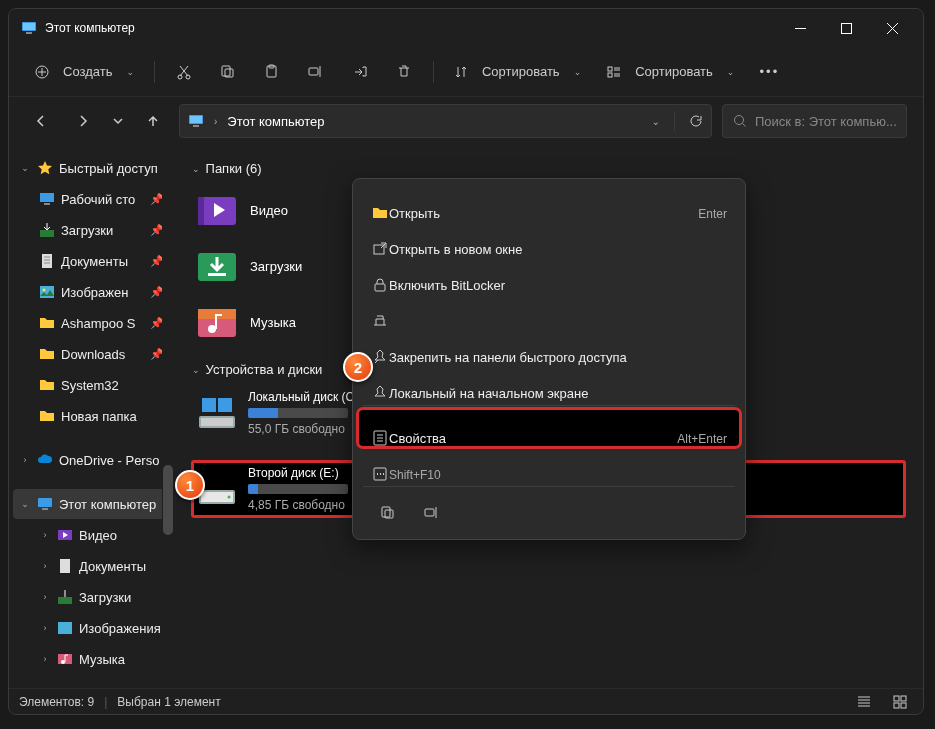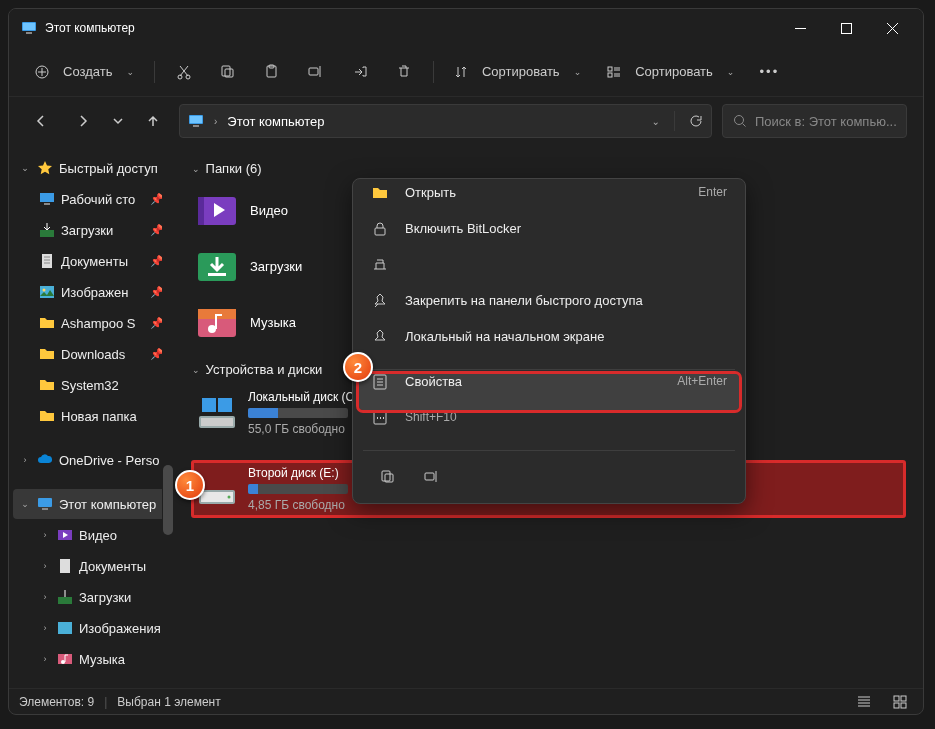--- a/index.html
+++ b/index.html
@@ -33,31 +33,31 @@
 .folders{display:flex;flex-direction:column;gap:4px}
 .fitem{display:flex;align-items:center;gap:12px;height:52px;padding:4px}
 .fitem .ficon{width:42px;height:42px;border-radius:4px}
 .fitem .flabel{font-size:13px}
 .drives{display:flex;flex-direction:column;gap:20px;margin-top:4px}
 .drive{display:flex;align-items:center;gap:10px;padding:4px;height:56px;border-radius:2px}
 .drive .dicon{width:42px;height:42px}
 .drive .dinfo{display:flex;flex-direction:column;gap:4px;font-size:12px}
 .drive .bar{width:100px;height:10px;background:#4a4a4a;border-radius:2px;overflow:hidden}
 .drive .fill{height:100%;background:#3b82d6}
-.drive.sel{background:#7f1d1d}
+.drive.sel{background:#000000}
 .drive.hl{outline:3px solid #d82b2b;outline-offset:-2px}
 .statusbar{height:26px;border-top:1px solid #2a2a2a;display:flex;align-items:center;padding:0 10px;font-size:12px;color:#ccc;gap:10px}
 .statusbar .sp{flex:1}
 .view-b{width:26px;height:20px;display:flex;align-items:center;justify-content:center;color:#ccc}
 .ctxmenu{position:absolute;left:352px;top:178px;width:394px;background:#2b2b2b;border:1px solid #444;border-radius:8px;padding:6px;z-index:10;box-shadow:0 8px 24px rgba(0,0,0,.5)}
-.mi{height:36px;display:flex;align-items:flex-start;gap:16px;padding:0 12px;border-radius:4px;font-size:13px;color:#eee}
+.mi{height:36px;display:flex;align-items:flex-end;gap:0;padding:0 12px;border-radius:4px;font-size:13px;color:#eee}
 .mi .mico{width:18px;display:flex;justify-content:center;color:#ccc}
 .mi .mlab{flex:1}
 .mi .short{color:#aaa;font-size:12px}
-.mi.hl{outline:3px solid #d82b2b;outline-offset:0;background:#404040}
+.mi.hl{outline:3px solid #d82b2b;outline-offset:0;background:#000000}
 .msep{height:1px;background:#3e3e3e;margin:4px 4px}
 .mrow{display:flex;gap:8px;padding:6px 10px}
 .mrow .mrb{width:36px;height:30px;display:flex;align-items:center;justify-content:center;color:#ccc;border-radius:4px}
 .badge{position:absolute;width:30px;height:30px;border-radius:50%;background:radial-gradient(circle at 35% 30%,#ff8a3a,#e23b0e);border:2px solid #fff;display:flex;align-items:center;justify-content:center;font-weight:bold;font-size:15px;color:#fff;z-index:20;box-shadow:0 2px 4px rgba(0,0,0,.5)}
 .scroll-track{position:absolute;right:0;top:0;bottom:0;width:12px;background:#1f1f1f}
 .scroll-thumb{position:absolute;right:1px;width:10px;background:#4a4a4a;border-radius:5px}
 svg{display:block}
 </style>
 </head>
 <body>
@@ -477,20 +477,29 @@
         <svg width="16" height="16">
           <path d="M1 3h5l2 2h7v8H1z" fill="#ffc83d"></path>
         </svg>
       </span>
       <span class="mlab">Открыть</span>
       <span class="short">Enter</span>
     </div>
   <div class="mi">
       <span class="mico">
         <svg width="16" height="16">
+          <rect x="2" y="4" width="10" height="9" fill="none" stroke="#ccc"></rect>
+          <path d="M9 2h5v5M14 2l-5 5" stroke="#ccc" fill="none"></path>
+        </svg>
+      </span>
+      <span class="mlab">Открыть в новом окне</span>
+    </div>
+  <div class="mi">
+      <span class="mico">
+        <svg width="16" height="16">
           <rect x="3" y="7" width="10" height="7" rx="1" fill="none" stroke="#ccc"></rect>
           <path d="M5 7V5a3 3 0 0 1 6 0v2" stroke="#ccc" fill="none"></path>
         </svg>
       </span>
       <span class="mlab">Включить BitLocker</span>
     </div>
   <div class="mi">
       <span class="mico">
         <svg width="16" height="16">
           <path d="M2 12h12M4 12V6h8v6M5 3h6v3" stroke="#ccc" fill="none"></path>

